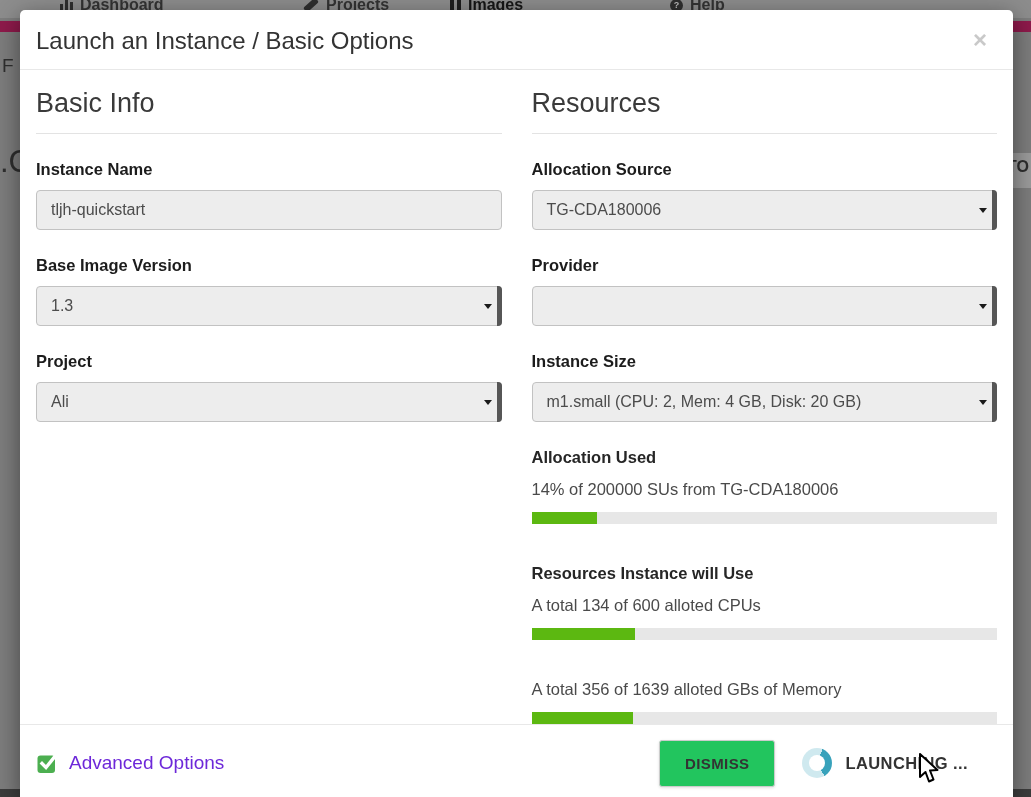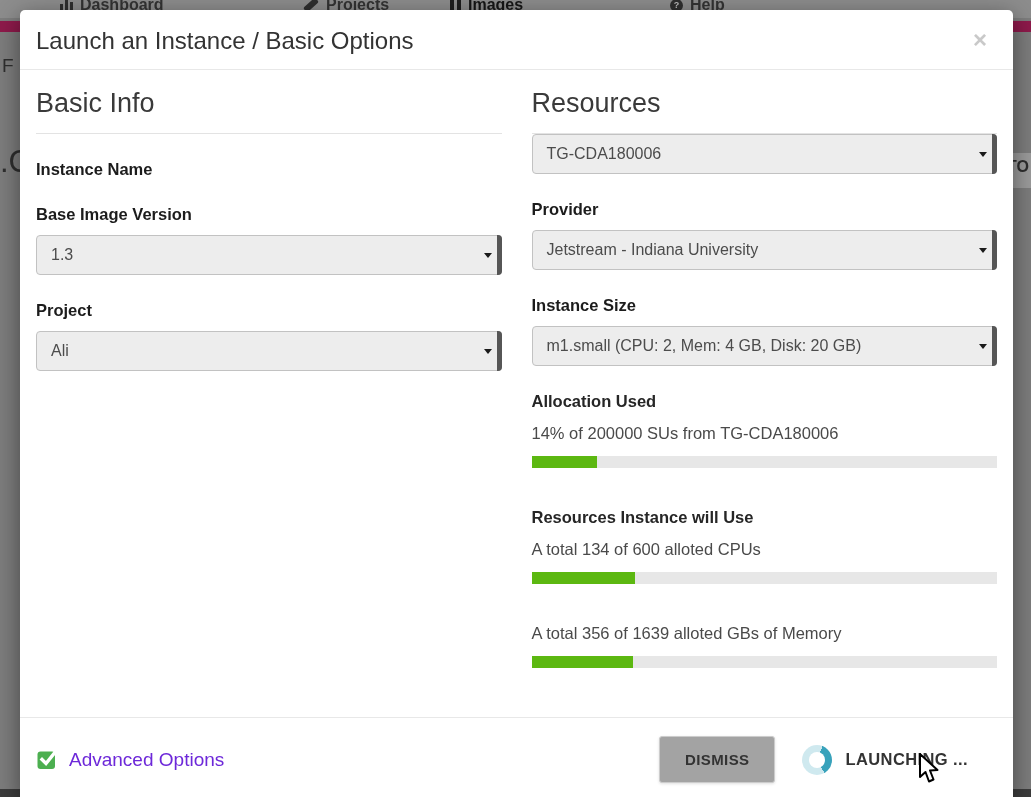--- a/index.html
+++ b/index.html
@@ -53,21 +53,21 @@
   .sub-heading { margin-top:26px; font-size:16.5px; font-weight:700; color:#262626; }
   .usage-text { margin-top:13px; font-size:16.5px; color:#4a4a4a; }
   .progress { margin-top:13px; height:12px; background:#e7e7e7; overflow:hidden; }
   .progress-fill { height:100%; }
   .gap-lg { margin-top:40px; }
 
   .modal-footer { height:84px; border-top:1px solid #e8e8e8; display:flex; align-items:center;
                   padding:0 45px 0 16px; }
   .advanced { display:flex; align-items:center; gap:10px; font-size:19px; color:#6d28d9; cursor:pointer; }
   .footer-spacer { flex:1; }
-  .dismiss-btn { background:#a3a3a3; border:1px solid #ccc; border-radius:3px; padding:14px 25px;
+  .dismiss-btn { background:#22c55e; border:1px solid #ccc; border-radius:3px; padding:14px 25px;
                  font-family:inherit; font-size:15px; font-weight:700; color:#333; letter-spacing:.4px;
                  box-shadow:0 1px 3px rgba(0,0,0,.12); cursor:pointer; margin-right:27px;text-align:center; }
   .spinner { width:30px; height:30px; border-radius:50%; margin-right:13px; position:relative;
              background:conic-gradient(#cfe9ef 0deg 22deg, #38a2bb 22deg 150deg, #cfe9ef 150deg 360deg); }
   .spinner::after { content:""; position:absolute; left:7px; top:7px; width:16px; height:16px;
                     border-radius:50%; background:#fff; }
   .launching { font-size:16.5px; font-weight:700; color:#333; letter-spacing:.4px; cursor:default; }
 
   .cursor { position:absolute; top:753px; left:918px; pointer-events:none; }
 </style>
@@ -119,48 +119,51 @@
     <div class="modal-title">Launch an Instance / Basic Options</div>
     <div class="modal-close">×</div>
   </div>
 
   <div class="modal-body">
 
     <div class="col">
       <div class="section-heading">Basic Info</div>
 
       <span class="field-label">Instance Name</span>
+      <div class="control">
+        <span>tljh-quickstart</span>
+      </div>
 
       <span class="field-label">Base Image Version</span>
       <div class="control select">
         <span>1.3</span>
         <span class="select-arrow"></span>
         <span class="select-edge"></span>
       </div>
 
       <span class="field-label">Project</span>
       <div class="control select">
         <span>Ali</span>
         <span class="select-arrow"></span>
         <span class="select-edge"></span>
       </div>
     </div>
 
     <div class="col">
       <div class="section-heading">Resources</div>
 
+      <span class="field-label">Allocation Source</span>
       <div class="control select">
         <span>TG-CDA180006</span>
         <span class="select-arrow"></span>
         <span class="select-edge"></span>
       </div>
 
       <span class="field-label">Provider</span>
       <div class="control select">
-        <span>Jetstream - Indiana University</span>
         <span class="select-arrow"></span>
         <span class="select-edge"></span>
       </div>
 
       <span class="field-label">Instance Size</span>
       <div class="control select">
         <span>m1.small (CPU: 2, Mem: 4 GB, Disk: 20 GB)</span>
         <span class="select-arrow"></span>
         <span class="select-edge"></span>
       </div>

